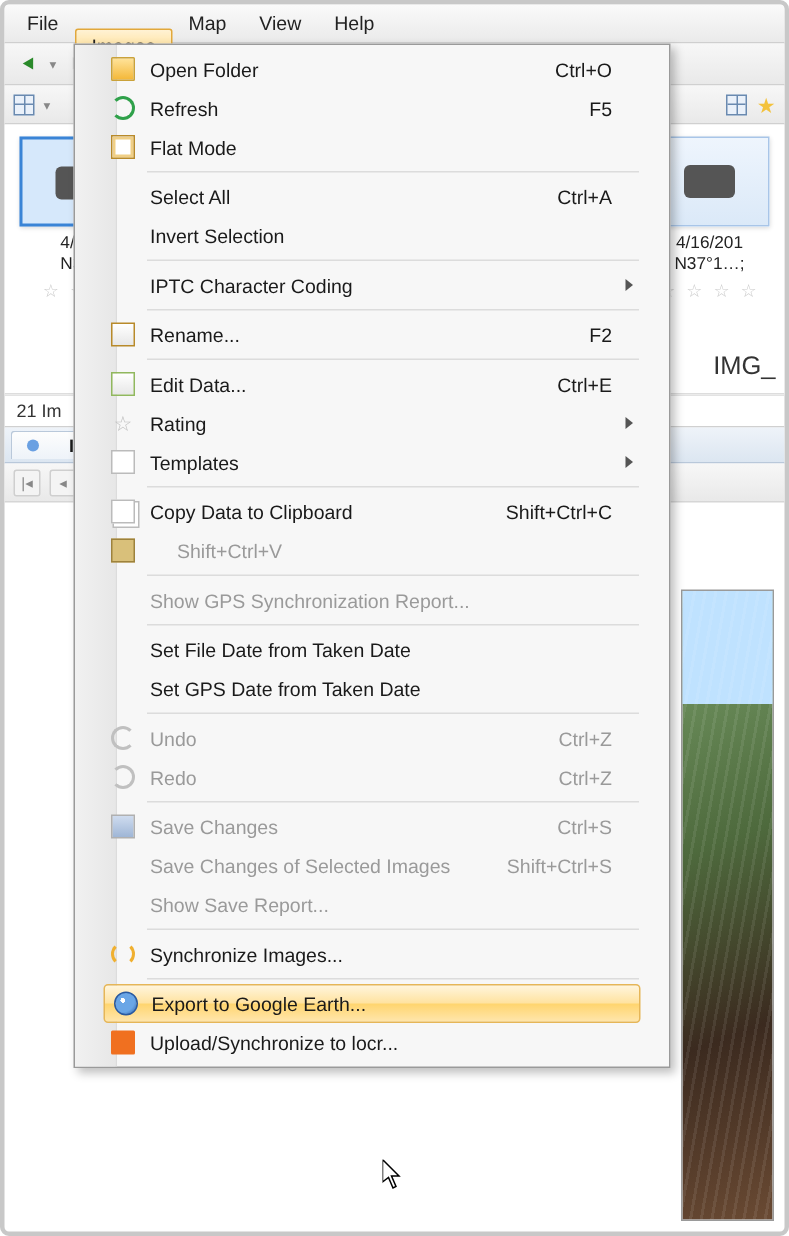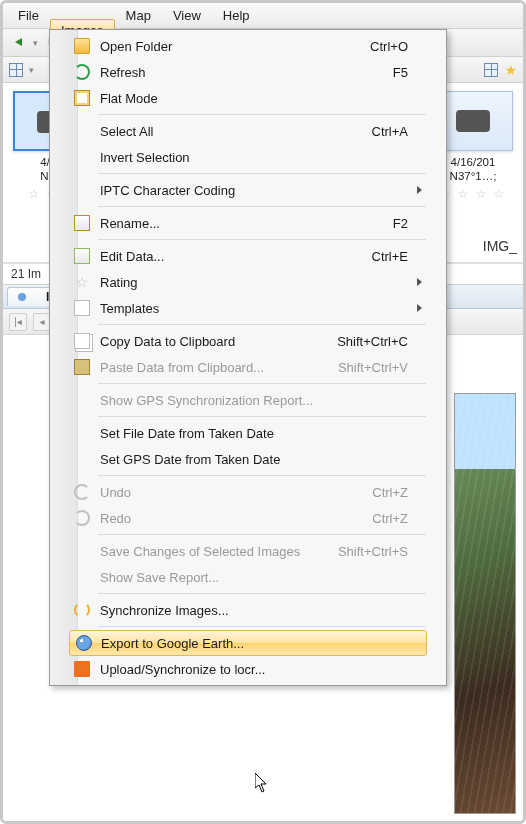--- a/index.html
+++ b/index.html
@@ -84,21 +84,21 @@
   .thumb .frame::after{
     content:""; position:absolute; left:22px; top:18px; width:34px; height:22px;
     background:#555; border-radius:4px;
   }
   .thumb .cap {
     font-size: 11.5px; line-height: 14px; color: #222;
   }
   .thumb .stars { color: #ccc; letter-spacing: 2px; font-size: 12px; margin-top:4px;}
   .filename {
     position: absolute; right: 6px; bottom: 8px;
-    font-size: 14px; color: #333;
+    font-size: 17px; color: #333;
   }
   .status {
     height: 22px; padding: 2px 8px;
     font-size: 12px; color: #333;
     border-top: 1px solid #e3e3e3;
     border-bottom: 1px solid #d0d0d0;
     display:flex; align-items:center;
   }
   .tabrow {
     height: 24px;
@@ -338,21 +338,20 @@
       <span class="submenu-arrow"></span>
     </div>
     <div class="dd-sep"></div>
     <div class="dd-row">
       <span class="ico ic-copy"></span>
       <span class="label">Copy Data to Clipboard</span>
       <span class="accel">Shift+Ctrl+C</span>
     </div>
     <div class="dd-row disabled">
       <span class="ico ic-paste"></span>
-      <span class="label">Paste Data from Clipboard...</span>
       <span class="accel">Shift+Ctrl+V</span>
     </div>
     <div class="dd-sep"></div>
     <div class="dd-row disabled">
       <span class="label">Show GPS Synchronization Report...</span>
     </div>
     <div class="dd-sep"></div>
     <div class="dd-row">
       <span class="label">Set File Date from Taken Date</span>
     </div>
@@ -364,20 +363,25 @@
       <span class="ico ic-undo"></span>
       <span class="label">Undo</span>
       <span class="accel">Ctrl+Z</span>
     </div>
     <div class="dd-row disabled">
       <span class="ico ic-redo"></span>
       <span class="label">Redo</span>
       <span class="accel">Ctrl+Z</span>
     </div>
     <div class="dd-sep"></div>
+    <div class="dd-row disabled">
+      <span class="ico ic-save"></span>
+      <span class="label">Save Changes</span>
+      <span class="accel">Ctrl+S</span>
+    </div>
     <div class="dd-row disabled">
       <span class="label">Save Changes of Selected Images</span>
       <span class="accel">Shift+Ctrl+S</span>
     </div>
     <div class="dd-row disabled">
       <span class="label">Show Save Report...</span>
     </div>
     <div class="dd-sep"></div>
     <div class="dd-row">
       <span class="ico ic-sync"></span>

